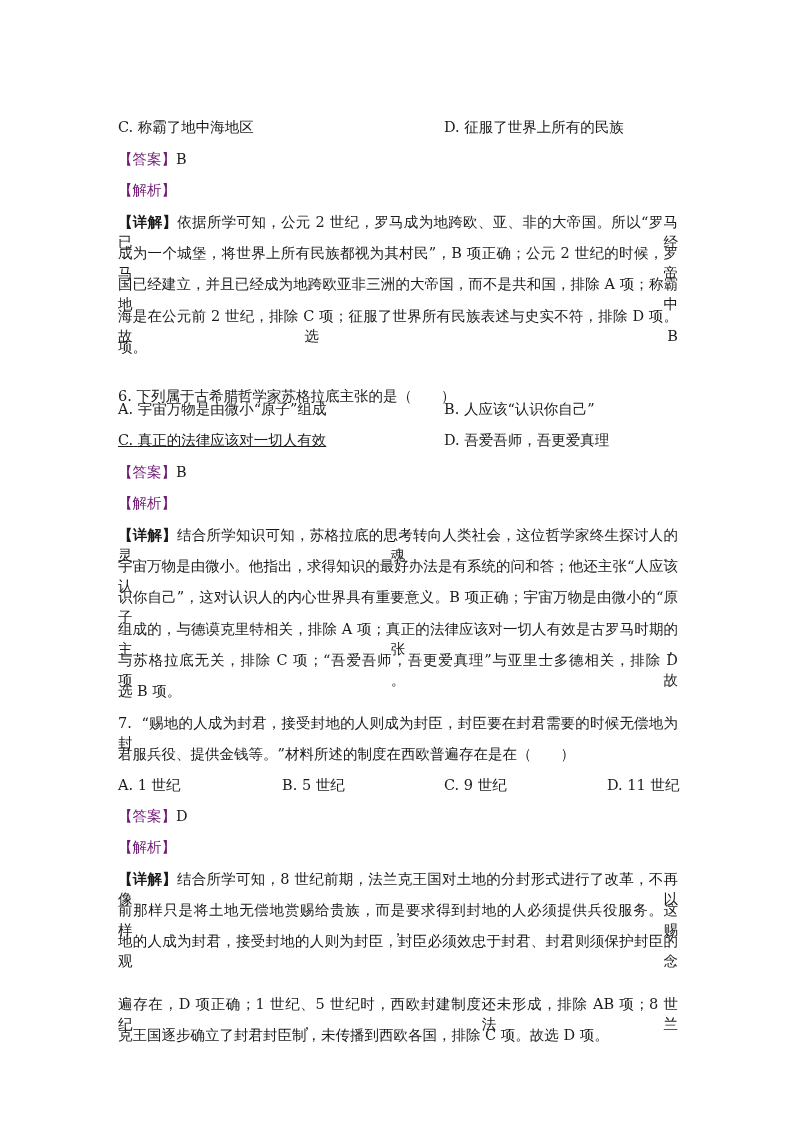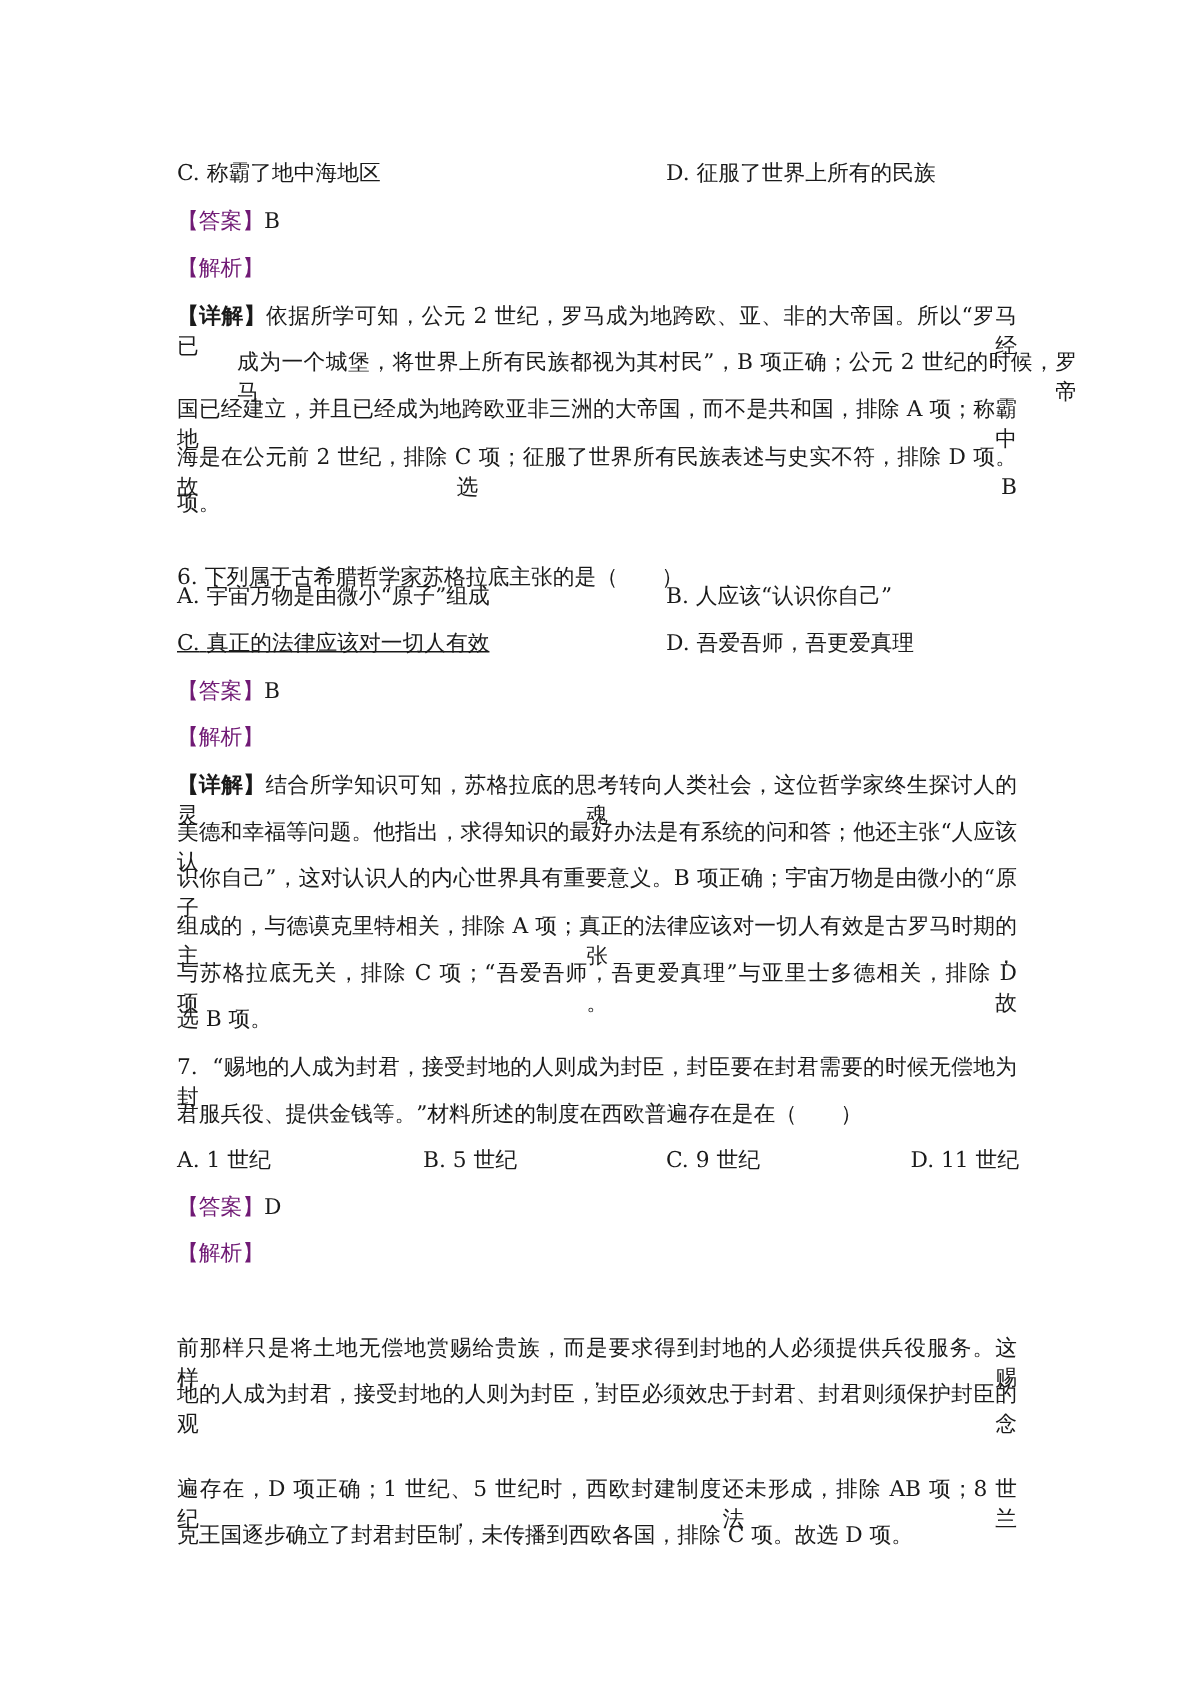--- a/index.html
+++ b/index.html
@@ -1,21 +1,21 @@
 <!DOCTYPE html>
 <html><head>
   <meta charset="utf-8">
   <style>
     html, body { margin: 0; padding: 0; background: #ffffff; }
     body {
       width: 793px; height: 1122px; position: relative; overflow: hidden;
       font-family: "DejaVu Serif", "Liberation Serif", serif;
       color: #1a1a1a; font-size: 14.5px;
     }
-    .page { position: absolute; left: 0; top: 5px; width: 793px; height: 962px; }
+    .page { position: absolute; left: 0; top: 16px; width: 793px; height: 962px; }
     .line { position: absolute; left: 118px; white-space: nowrap; line-height: 20px; }
     .full { width: 560px; text-align: justify; text-align-last: justify; white-space: normal; }
     .opt { position: absolute; white-space: nowrap; line-height: 20px; }
     .label { color: #701a75; }
     .strong-label { color: #1a1a1a; font-weight: bold; }
   </style>
 </head>
 <body>
 
 <div class="page">
@@ -30,21 +30,21 @@
   </div>
   <div class="opt" style="left:118px; top:133px;">
     <span class="label">【答案】</span><span>B</span>
   </div>
   <div class="opt" style="left:118px; top:164px;">
     <span class="label">【解析】</span>
   </div>
   <div class="line full" style="top:196px;">
     <span class="strong-label">【详解】</span><span>依据所学可知，公元 2 世纪，罗马成为地跨欧、亚、非的大帝国。所以“罗马已经</span>
   </div>
-  <div class="line full" style="top:227px;margin-left:40px;">成为一个城堡，将世界上所有民族都视为其村民”，B 项正确；公元 2 世纪的时候，罗马帝</div>
+  <div class="line full" style="top:227px;">成为一个城堡，将世界上所有民族都视为其村民”，B 项正确；公元 2 世纪的时候，罗马帝</div>
   <div class="line full" style="top:258px;">国已经建立，并且已经成为地跨欧亚非三洲的大帝国，而不是共和国，排除 A 项；称霸地中</div>
   <div class="line full" style="top:290px;">海是在公元前 2 世纪，排除 C 项；征服了世界所有民族表述与史实不符，排除 D 项。故选 B</div>
   <div class="line" style="top:321px;">项。</div>
 
   <div class="opt" style="left:118px; top:352px;margin-top:18px;">
     <span>6.</span>
     <span>下列属于古希腊哲学家苏格拉底主张的是（　　）</span>
   </div>
   <div class="opt" style="left:118px; top:383px;">
     <span>A.</span>
@@ -64,21 +64,21 @@
   </div>
   <div class="opt" style="left:118px; top:446px;">
     <span class="label">【答案】</span><span>B</span>
   </div>
   <div class="opt" style="left:118px; top:477px;">
     <span class="label">【解析】</span>
   </div>
   <div class="line full" style="top:509px;">
     <span class="strong-label">【详解】</span><span>结合所学知识可知，苏格拉底的思考转向人类社会，这位哲学家终生探讨人的灵魂、</span>
   </div>
-  <div class="line full" style="top:540px;">美德和幸福等问题。他指出，求得知识的最好办法是有系统的问和答；他还主张“人应该认</div>
+  <div class="line full" style="top:540px;">宇宙万物是由微小。他指出，求得知识的最好办法是有系统的问和答；他还主张“人应该认</div>
   <div class="line full" style="top:571px;">识你自己”，这对认识人的内心世界具有重要意义。B 项正确；宇宙万物是由微小的“原子</div>
   <div class="line full" style="top:603px;">组成的，与德谟克里特相关，排除 A 项；真正的法律应该对一切人有效是古罗马时期的主张，</div>
   <div class="line full" style="top:634px;">与苏格拉底无关，排除 C 项；“吾爱吾师，吾更爱真理”与亚里士多德相关，排除 D 项。故</div>
   <div class="line" style="top:665px;">选 B 项。</div>
 
   <div class="line full" style="top:697px;">
     <span>7.</span>&nbsp;&nbsp;<span>“赐地的人成为封君，接受封地的人则成为封臣，封臣要在封君需要的时候无偿地为封</span>
   </div>
   <div class="line" style="top:728px;">君服兵役、提供金钱等。”材料所述的制度在西欧普遍存在是在（　　）</div>
   <div class="opt" style="left:118px; top:759px;">
@@ -96,18 +96,21 @@
   <div class="opt" style="left:607px; top:759px;">
     <span>D.</span>
     <span>11 世纪</span>
   </div>
   <div class="opt" style="left:118px; top:790px;">
     <span class="label">【答案】</span><span>D</span>
   </div>
   <div class="opt" style="left:118px; top:821px;">
     <span class="label">【解析】</span>
   </div>
+  <div class="line full" style="top:853px;">
+    <span class="strong-label">【详解】</span><span>结合所学可知，8 世纪前期，法兰克王国对土地的分封形式进行了改革，不再像以</span>
+  </div>
   <div class="line full" style="top:884px;">前那样只是将土地无偿地赏赐给贵族，而是要求得到封地的人必须提供兵役服务。这样，赐</div>
   <div class="line full" style="top:915px;">地的人成为封君，接受封地的人则为封臣，封臣必须效忠于封君、封君则须保护封臣的观念</div>
   <div class="line full" style="top:978px;">遍存在，D 项正确；1 世纪、5 世纪时，西欧封建制度还未形成，排除 AB 项；8 世纪，法兰</div>
   <div class="line" style="top:1009px;">克王国逐步确立了封君封臣制，未传播到西欧各国，排除 C 项。故选 D 项。</div>
 
 </div>
 
 </body></html>

